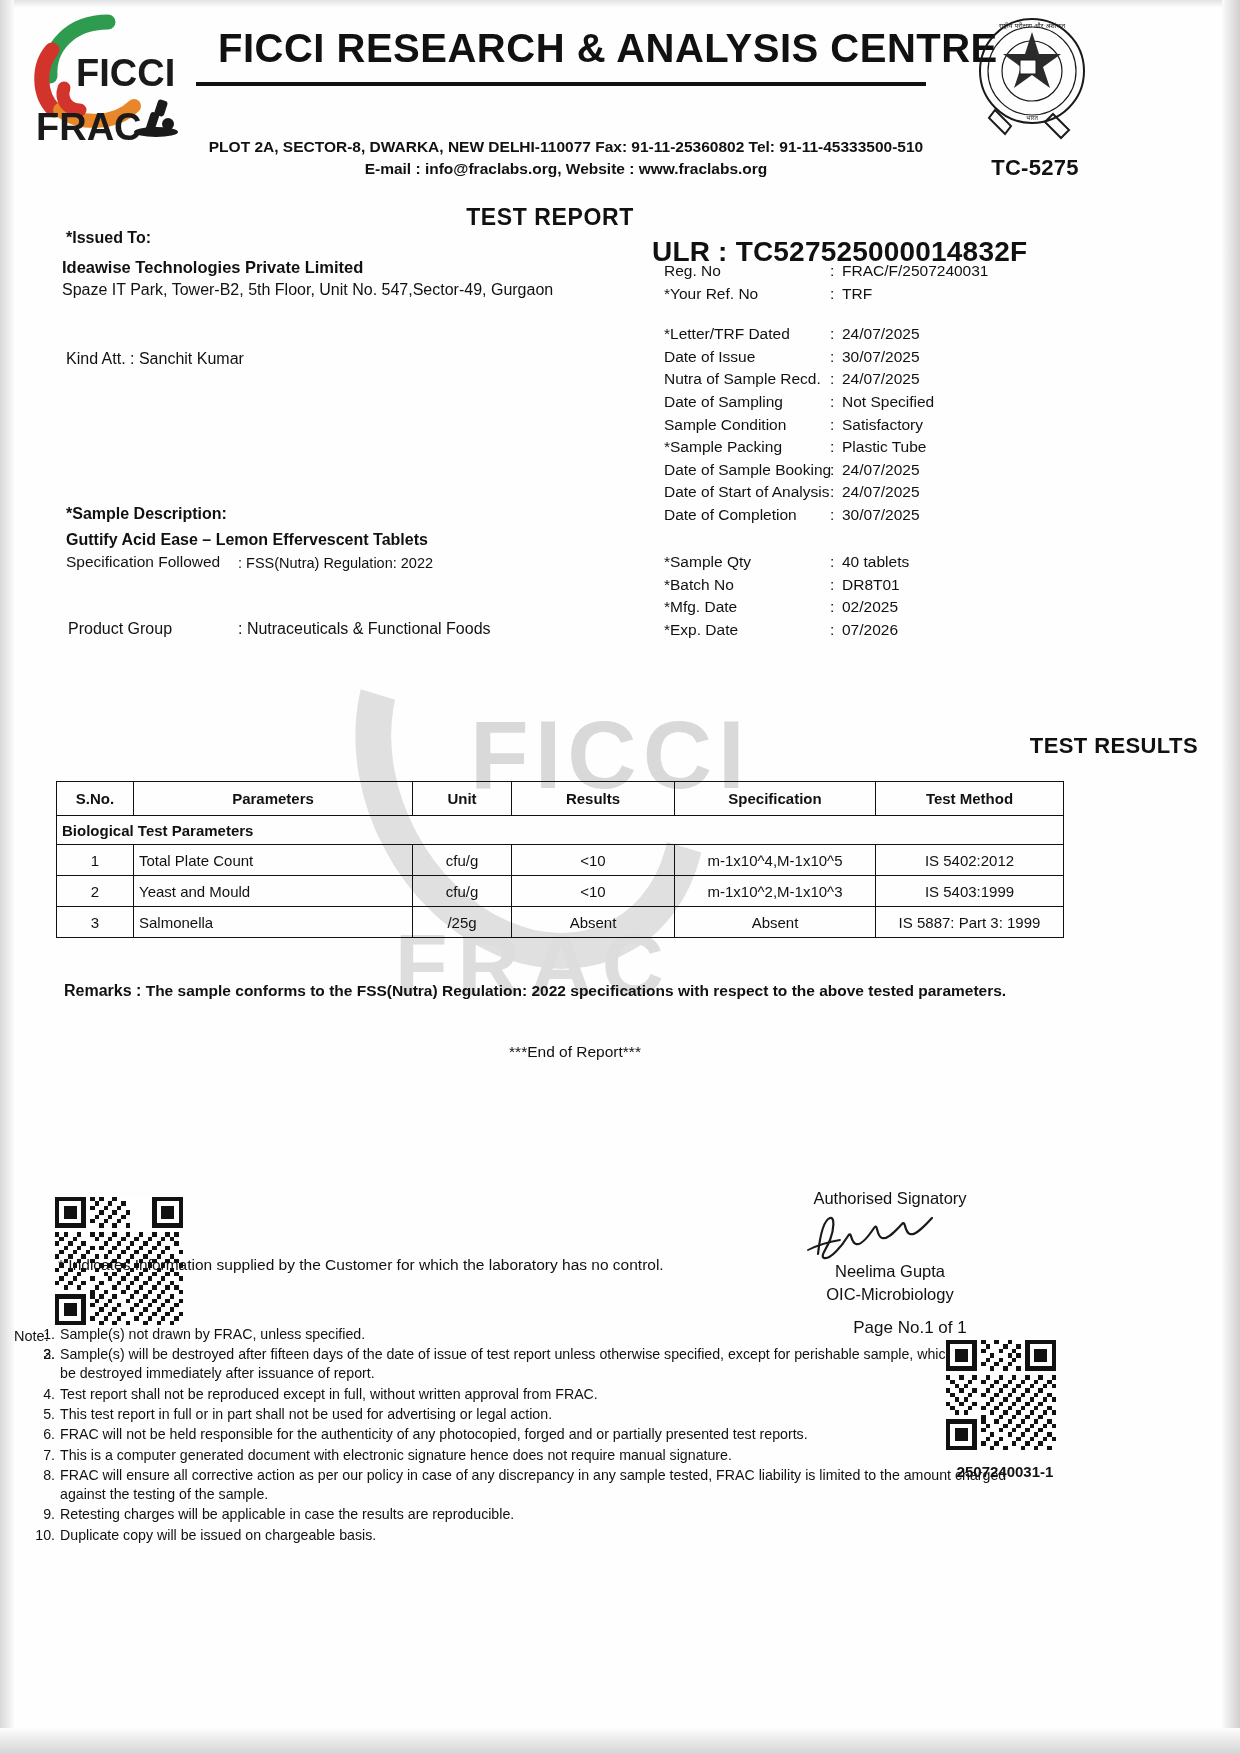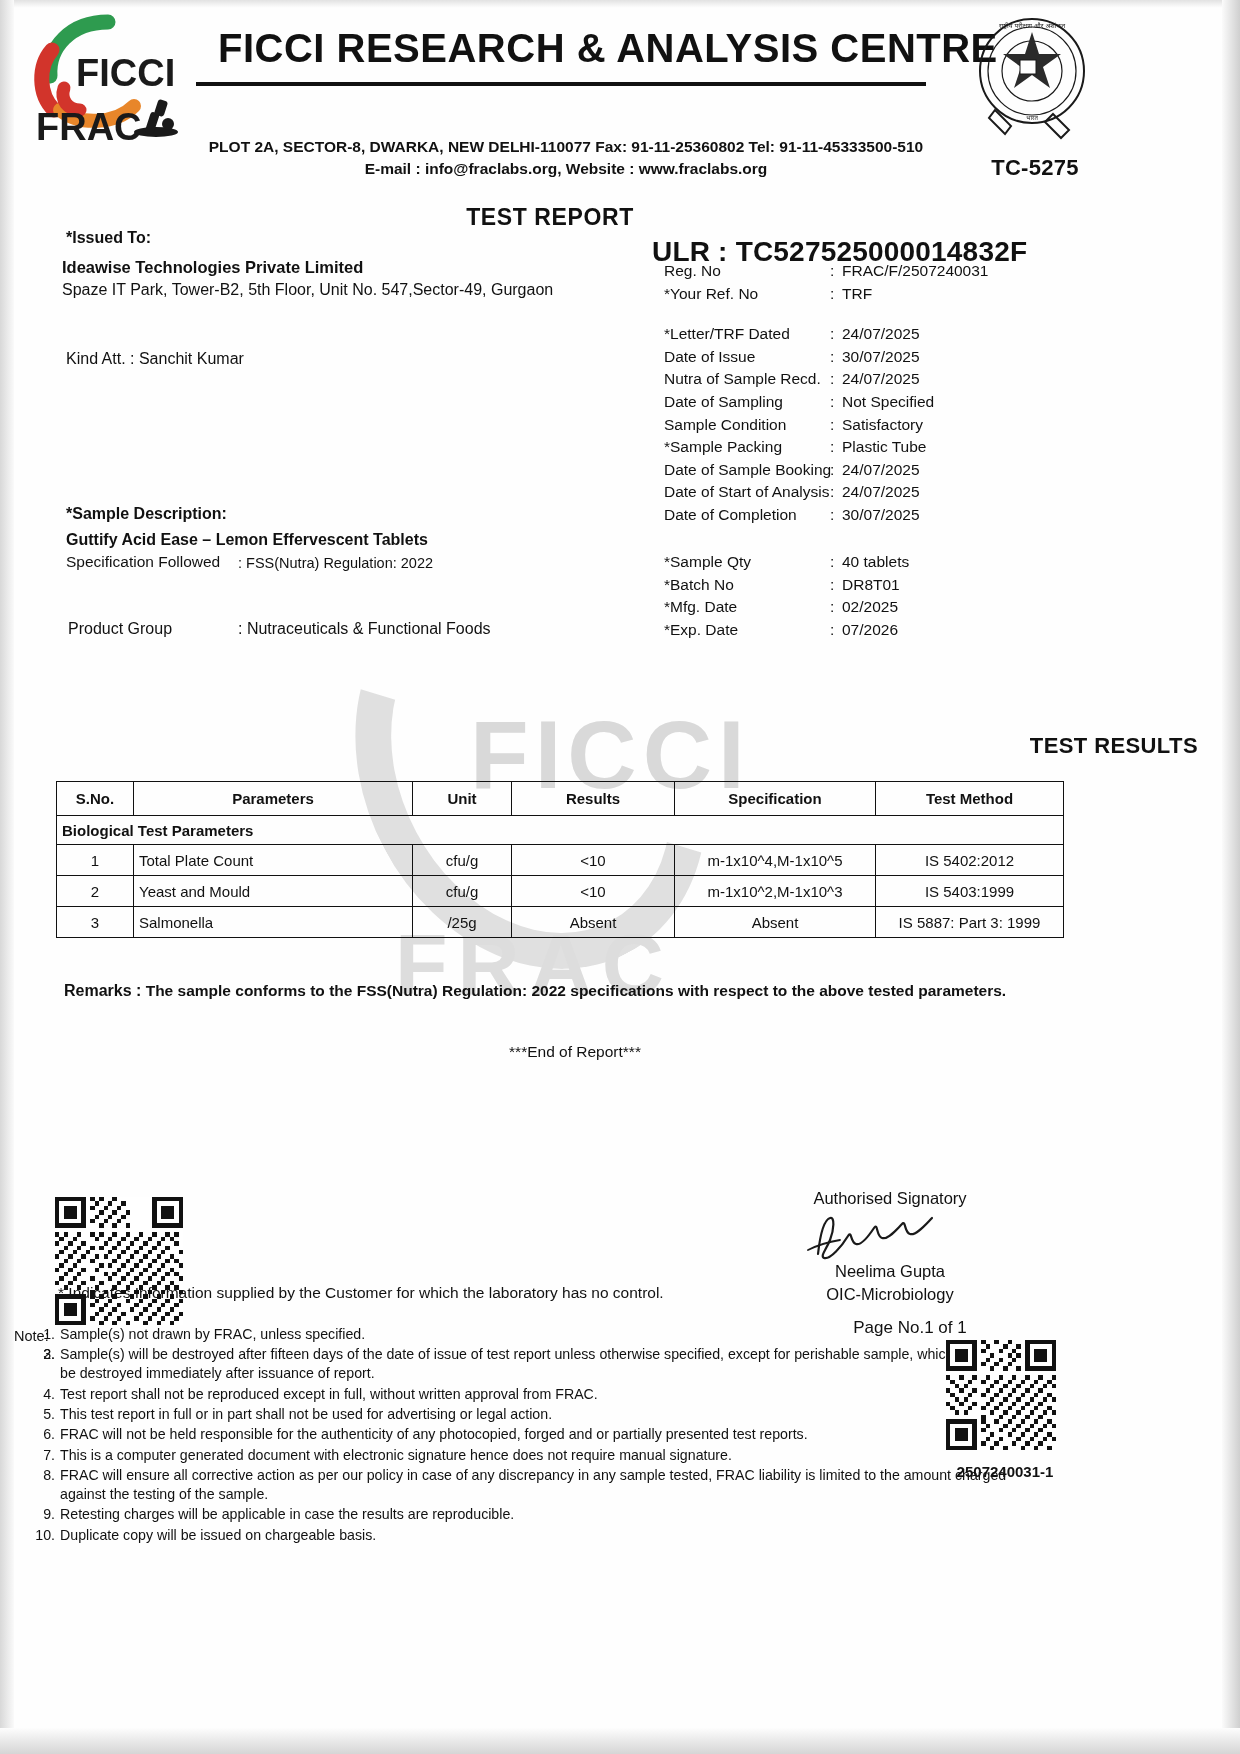--- a/index.html
+++ b/index.html
@@ -100,21 +100,21 @@
 
   
   .qr-main{position:absolute;left:55px;top:1197px;width:128px;height:128px;}
   .auth-label{position:absolute;left:740px;top:1189px;width:300px;text-align:center;font-size:16.5px;}
   .sign{position:absolute;left:790px;top:1206px;width:200px;height:60px;}
   .sig-name{position:absolute;left:740px;top:1262px;width:300px;text-align:center;font-size:16.5px;}
   .sig-role{position:absolute;left:740px;top:1285px;width:300px;text-align:center;font-size:16.5px;}
   .page-no{position:absolute;left:760px;top:1318px;width:300px;text-align:center;font-size:17px;}
 
   
-  .star-note{position:absolute;left:58px;top:1284px;font-size:15.5px;}
+  .star-note{position:absolute;left:58px;top:1256px;font-size:15.5px;}
   .note-wrap{position:absolute;left:14px;top:1325px;width:1000px;font-size:14.2px;line-height:1.33;}
   .note-head{position:absolute;left:0;top:2px;font-size:14.5px;}
   .note-list{margin:0;padding:0 0 0 46px;list-style:none;}
   .note-list li{position:relative;margin-bottom:1.5px;}
   .note-list li .num{position:absolute;left:-25px;top:0;width:20px;text-align:right;}
   .qr-small{position:absolute;left:946px;top:1340px;width:110px;height:110px;}
   .doc-id{position:absolute;left:930px;top:1463px;width:150px;text-align:center;
     font-size:15px;font-weight:bold;}
 </style>
 </head>

